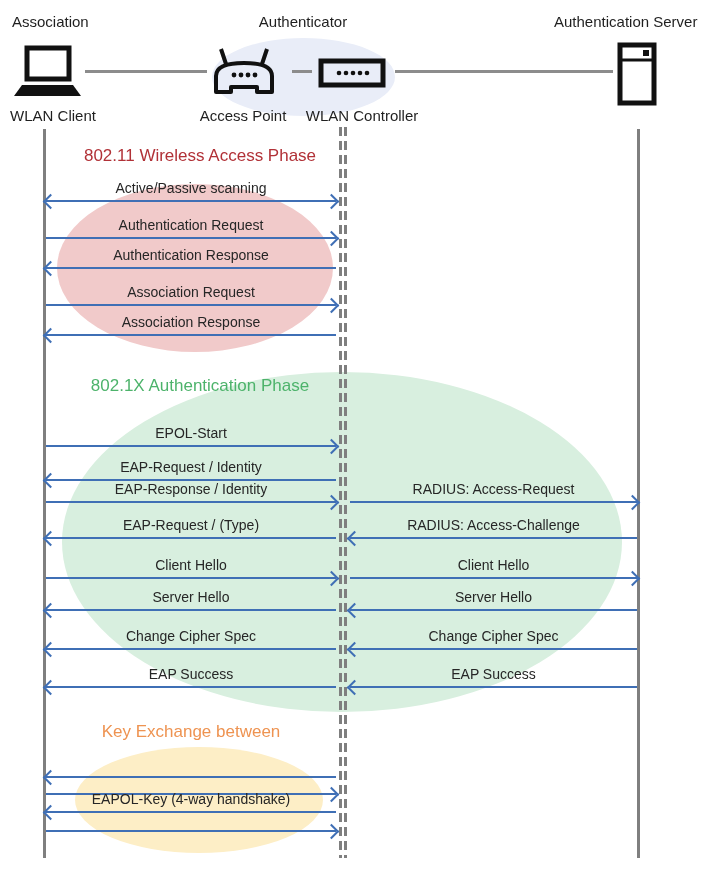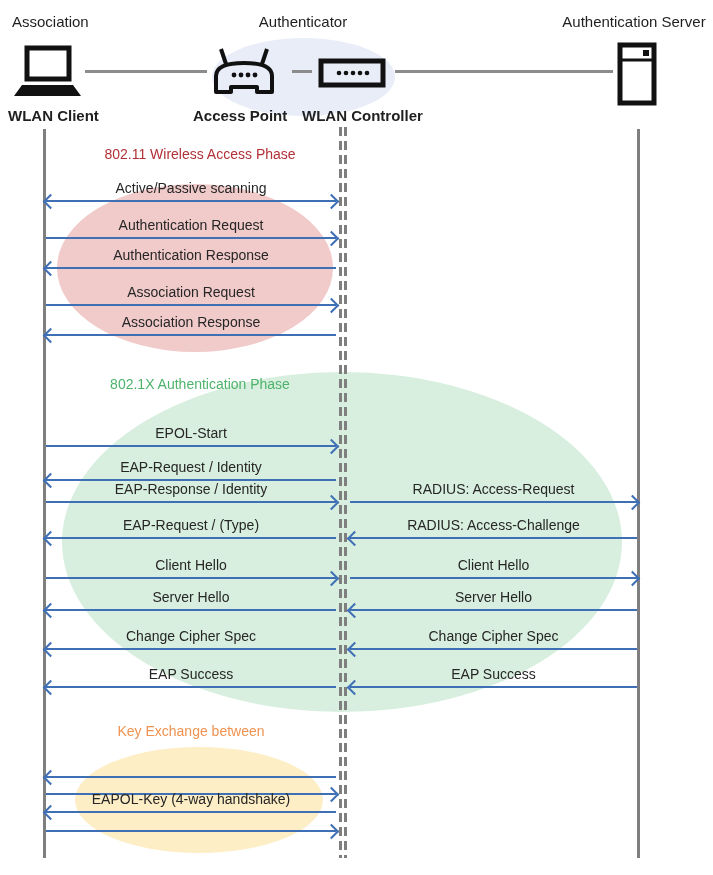--- a/index.html
+++ b/index.html
@@ -8,31 +8,31 @@
     font-family:"Liberation Sans","DejaVu Sans",sans-serif;color:#1f1f1f;
   }
   
   .ellipse{position:absolute;border-radius:50%;z-index:0;}
   .ell-auth   {left:212px;top:38px;width:183px;height:78px;background:#e9edf8;}
   .ell-red    {left:57px;top:184px;width:276px;height:168px;background:#f1caca;}
   .ell-green  {left:62px;top:372px;width:560px;height:340px;background:#d8efdf;}
   .ell-yellow {left:75px;top:747px;width:248px;height:106px;background:#fdeec6;}
   
   .actor-role{position:absolute;top:13px;font-size:15px;white-space:nowrap;z-index:4;}
-  .actor-dev{position:absolute;top:107px;font-size:15px;white-space:nowrap;text-align:left;z-index:4;font-weight:bold;}
+  .actor-dev{position:absolute;top:107px;font-size:15px;white-space:nowrap;text-align:center;z-index:4;}
   .conn{position:absolute;height:3px;background:#8c8c8c;top:70px;z-index:1;}
   .icon{position:absolute;z-index:4;}
   
   .lifeline{position:absolute;width:3px;background:#7f7f7f;z-index:1;}
   .lifeline-dashed{
     position:absolute;width:3px;z-index:1;
     background:repeating-linear-gradient(to bottom,#7f7f7f 0 9px,transparent 9px 14px);
   }
   
-  .phase-title{position:absolute;font-size:14px;text-align:center;white-space:nowrap;z-index:3;}
+  .phase-title{position:absolute;font-size:17px;text-align:center;white-space:nowrap;z-index:3;}
   .pt-red{color:#b13137;}
   .pt-green{color:#4db36b;}
   .pt-orange{color:#ee9351;line-height:19px;white-space:normal;}
   
   .seg{position:absolute;height:2px;background:#3f6fb5;z-index:2;}
   .segL{left:46px;width:290px;}
   .segR{left:350px;width:287px;}
   .seg .lbl{
     position:absolute;bottom:6px;left:0;right:0;text-align:center;
     font-size:14px;color:#262626;white-space:nowrap;z-index:3;
@@ -47,21 +47,21 @@
 
 <div id="canvas">
 
   <div class="ellipse ell-auth"></div>
   <div class="ellipse ell-red"></div>
   <div class="ellipse ell-green"></div>
   <div class="ellipse ell-yellow"></div>
 
   <div class="actor-role" style="left:12px;">Association</div>
   <div class="actor-role" style="left:243px;width:120px;text-align:center;">Authenticator</div>
-  <div class="actor-role" style="left:554px;width:160px;text-align:center;">Authentication Server</div>
+  <div class="actor-role" style="left:554px;width:160px;">Authentication Server</div>
 
   <div class="conn" style="left:85px;width:122px;"></div>
   <div class="conn" style="left:292px;width:20px;"></div>
   <div class="conn" style="left:395px;width:218px;"></div>
 
   <div class="icon" style="left:12px;top:44px;">
     <svg width="70" height="58" viewBox="0 0 70 58">
       <rect x="15" y="4" width="42" height="31" fill="none" stroke="#111" stroke-width="5"></rect>
       <path d="M10 41 L61 41 L69 52 L2 52 Z" fill="#111"></path>
     </svg>

